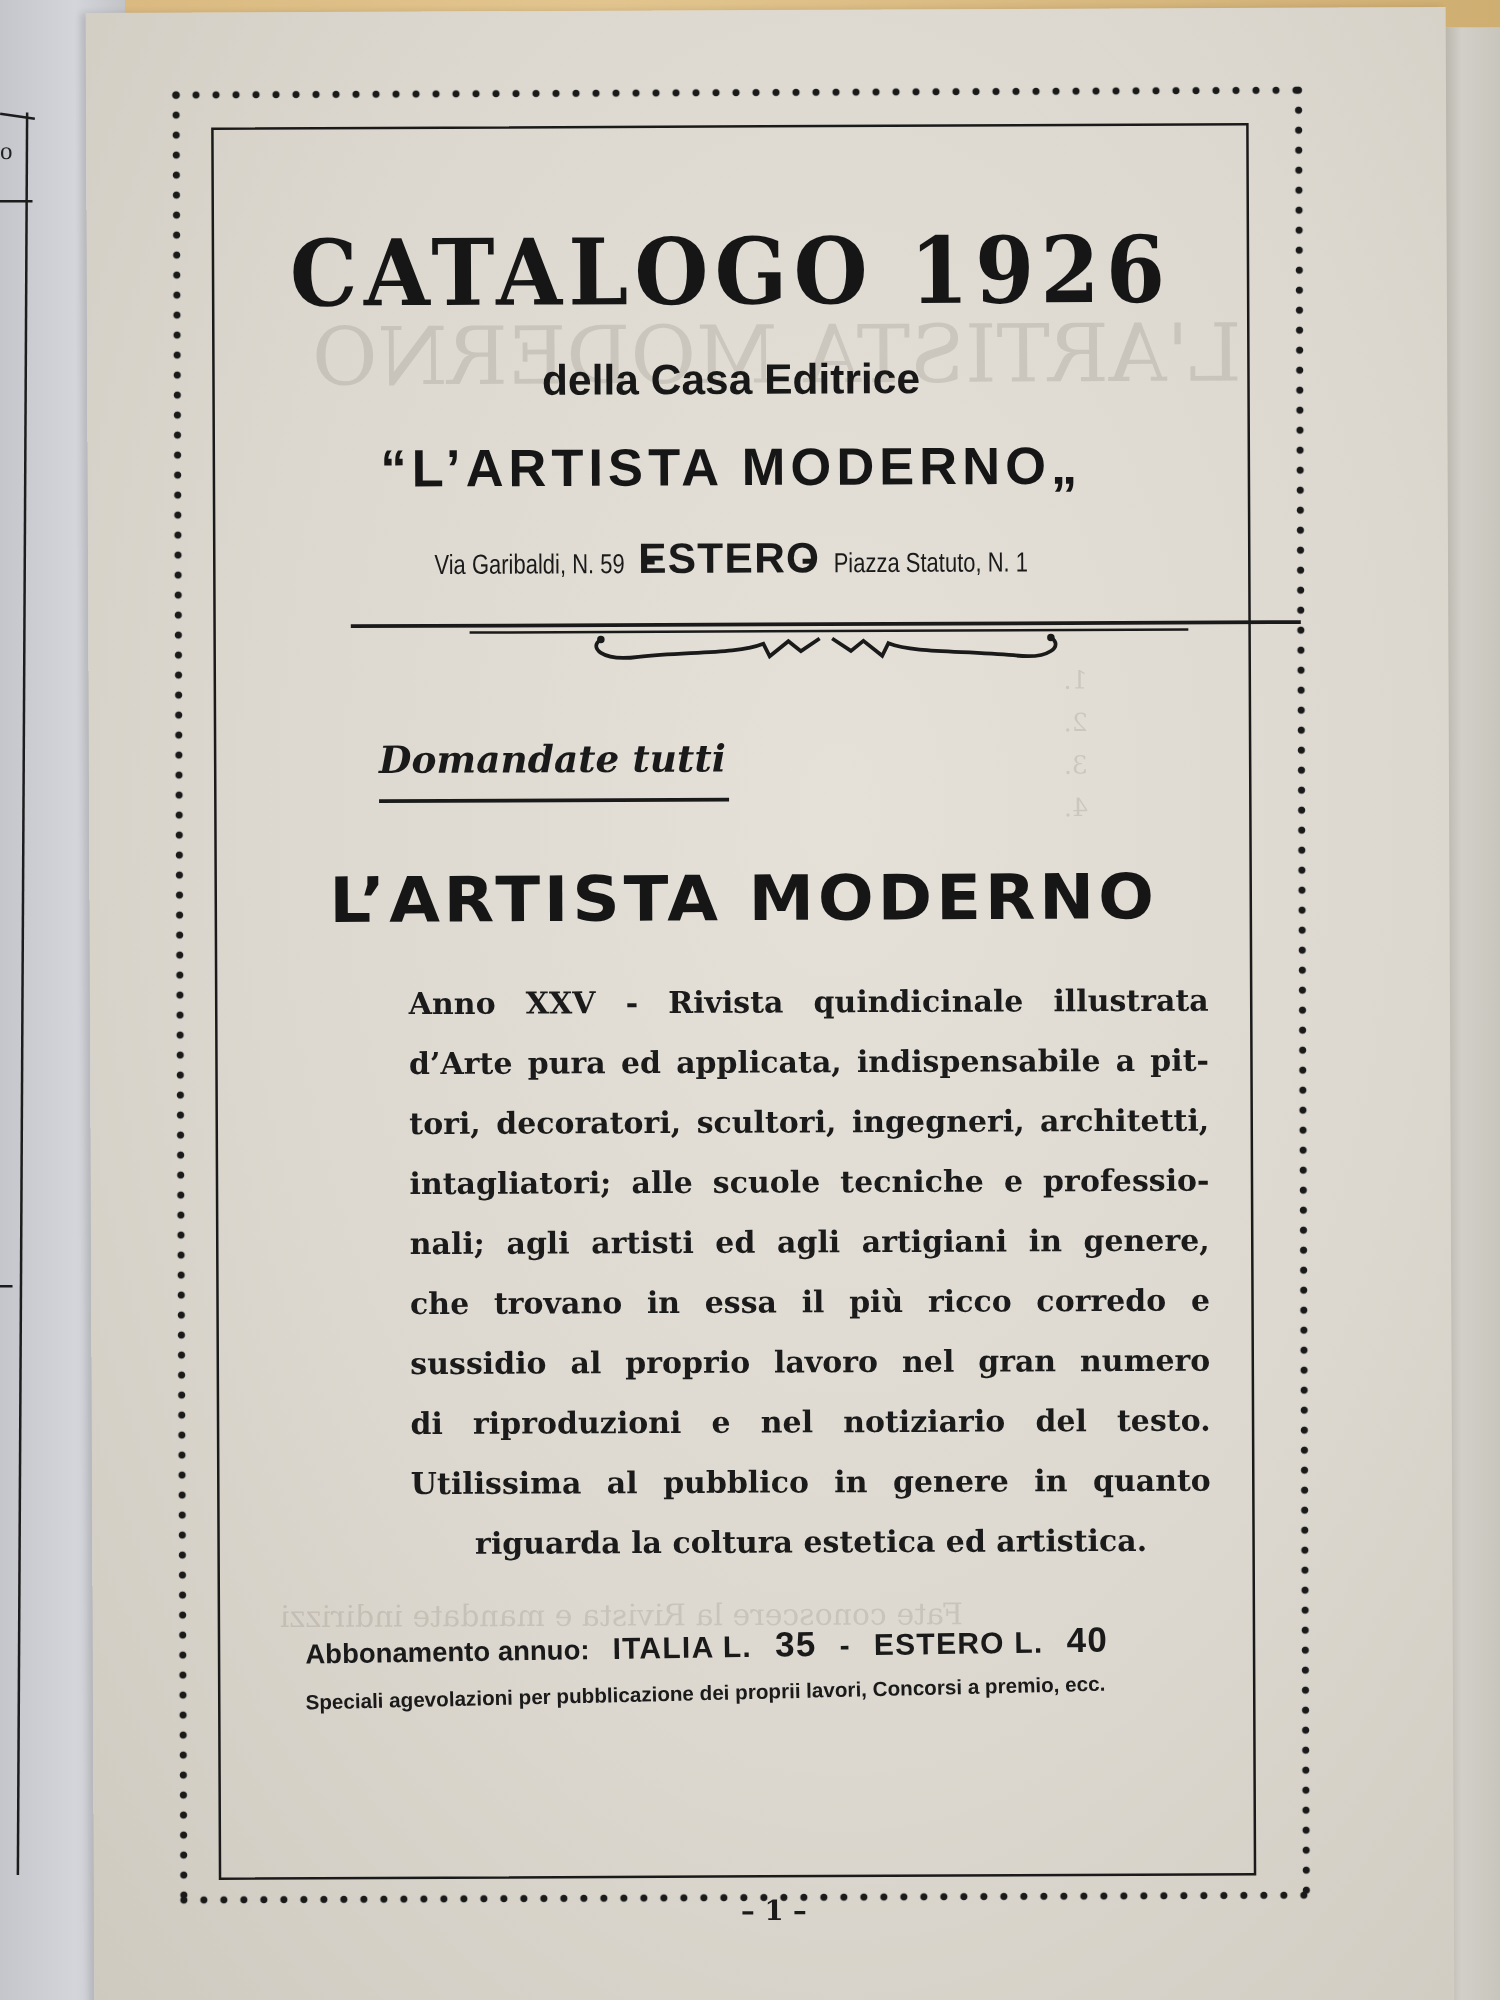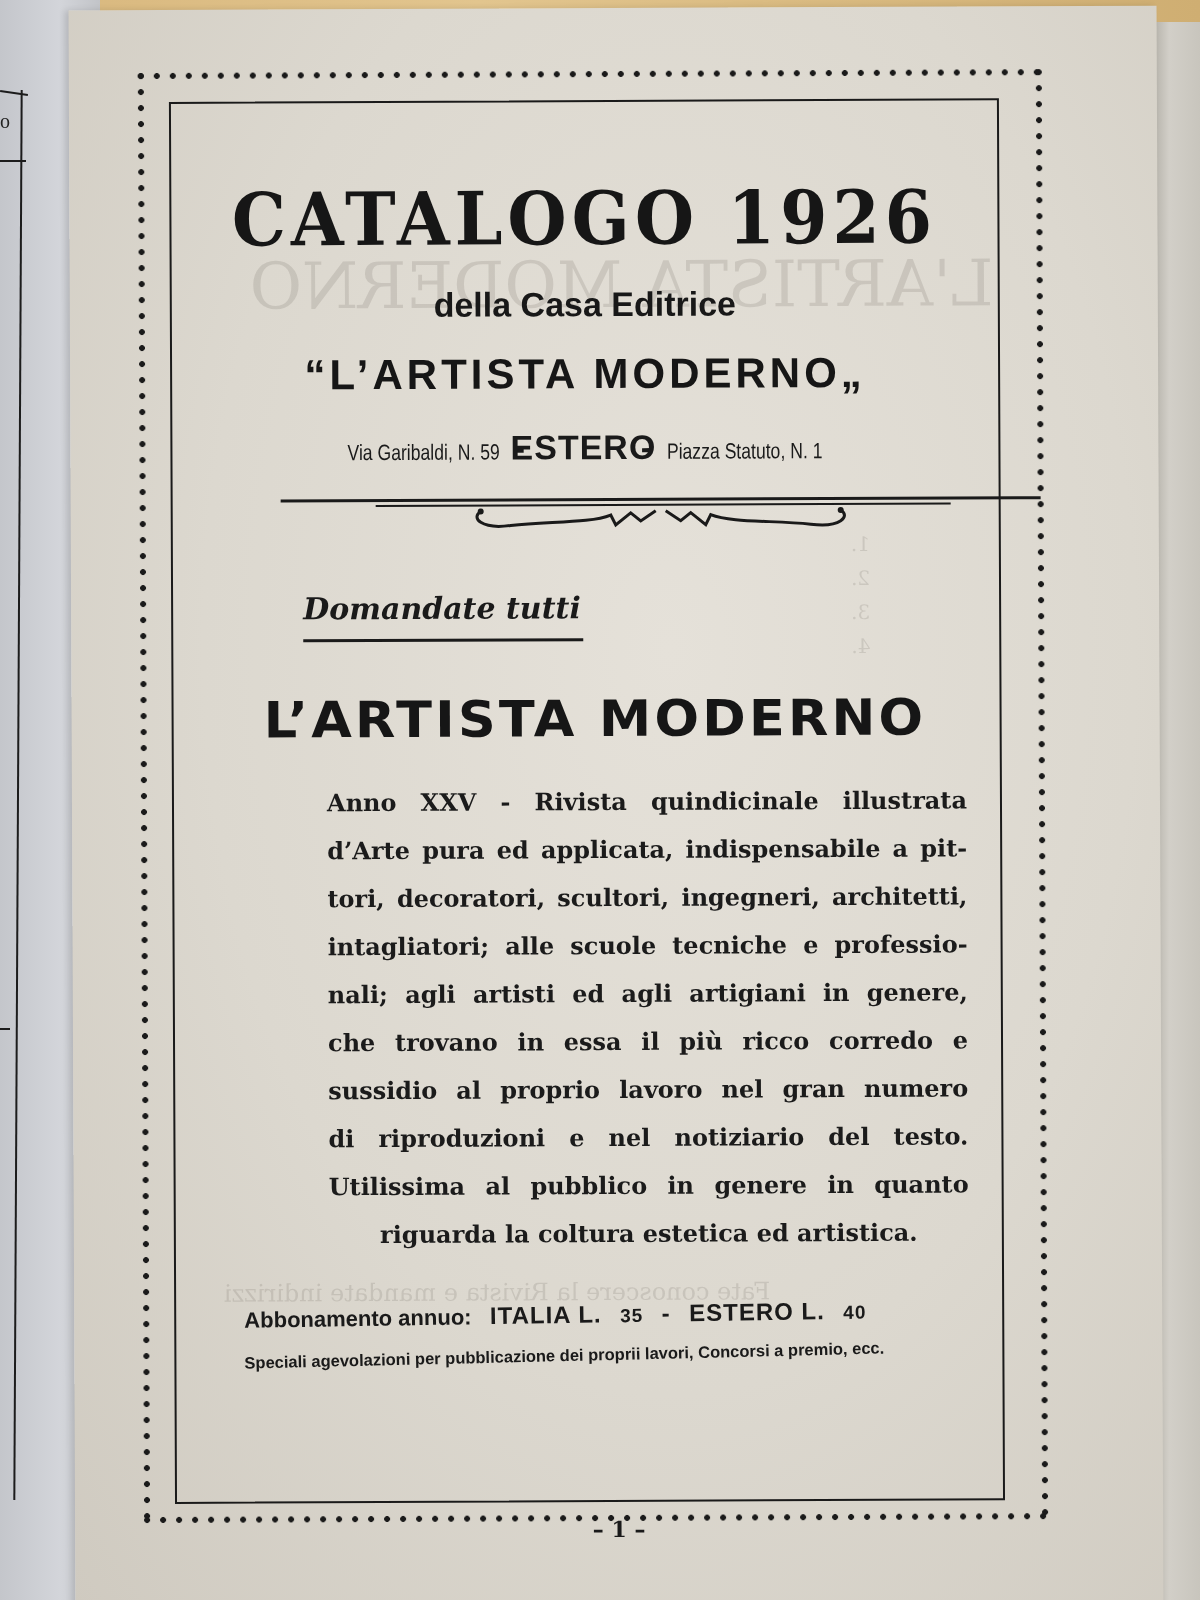--- a/index.html
+++ b/index.html
@@ -87,21 +87,21 @@
       text-align: justify; text-align-last: justify;
     }
     .body-text .line { display: block; white-space: nowrap; text-align: justify; text-align-last: justify; }
     .body-text .line.center { text-align: center; text-align-last: center; }
     .subscription {
       position: absolute; left: 70px; top: 1200px; width: 790px;
       color: #1a1a1a; white-space: nowrap; transform: rotate(-0.6deg);
     }
     .subscription .lbl { font: 700 22px "Liberation Sans", sans-serif; }
     .subscription .price { font: 700 24px "Liberation Sans", sans-serif; letter-spacing: 1px; margin-left: 14px; }
-    .subscription .num { font-size: 19px; }
+    .subscription .num { font-size: 28px; }
     .specials {
       position: absolute; left: 70px; top: 1252px; width: 800px;
       font: 700 16.5px "Liberation Sans", sans-serif; color: #1a1a1a; white-space: nowrap;
       transform: rotate(-1.1deg); transform-origin: left;
     }
     .page-number {
       position: absolute; left: 0; right: 0; top: 1508px; text-align: center;
       font: 700 22px "DejaVu Serif", serif; color: #1a1a1a;
     }
     .ghost {

